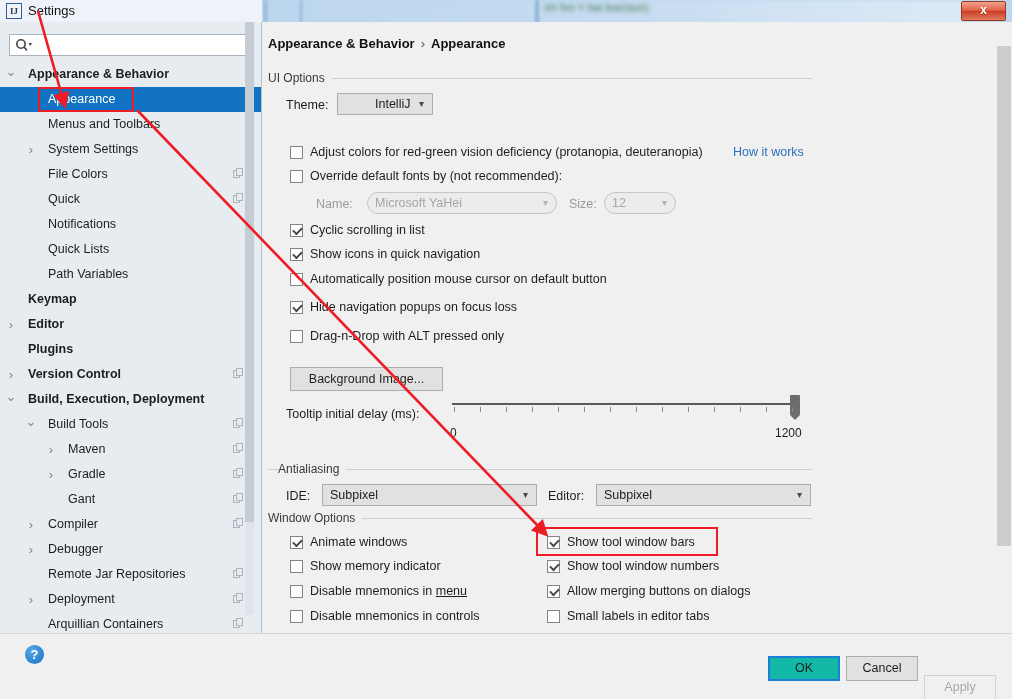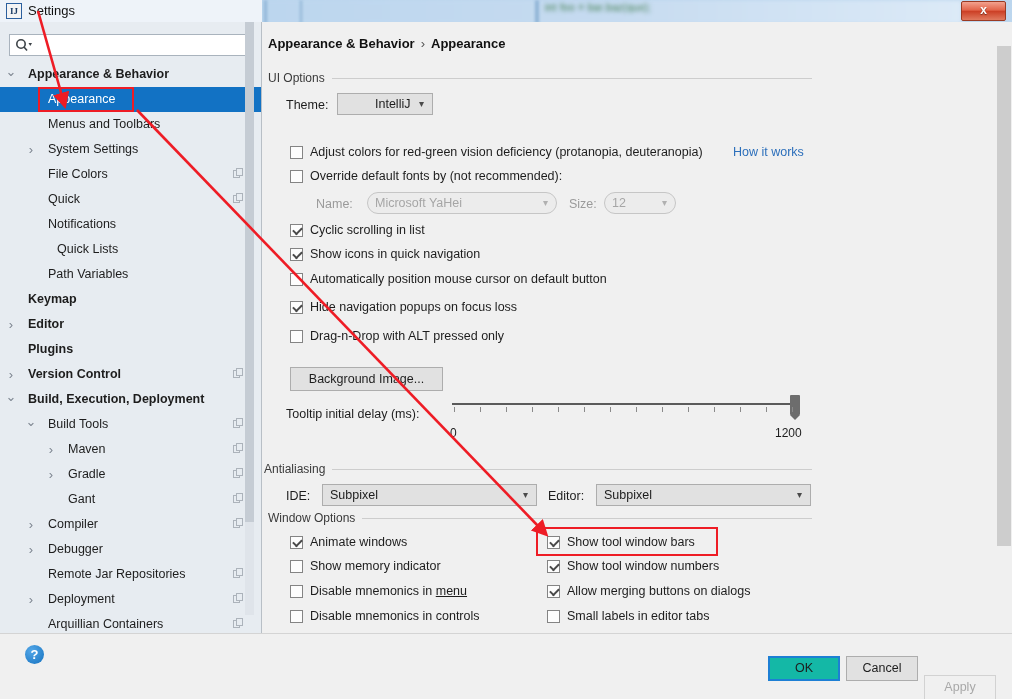--- a/index.html
+++ b/index.html
@@ -280,21 +280,21 @@
               <span class="copy-icon"></span>
             </div>
             <div class="tree-row">
               <span class="tree-label" style="left: 48px;">Quick</span>
               <span class="copy-icon"></span>
             </div>
             <div class="tree-row">
               <span class="tree-label" style="left: 48px;">Notifications</span>
             </div>
             <div class="tree-row">
-              <span class="tree-label" style="left: 57px;">Quick Lists</span>
+              <span class="tree-label" style="left: 48px;">Quick Lists</span>
             </div>
             <div class="tree-row">
               <span class="tree-label" style="left: 48px;">Path Variables</span>
             </div>
             <div class="tree-row bold">
               <span class="tree-label" style="left: 28px;">Keymap</span>
             </div>
             <div class="tree-row bold">
               <span class="tw" style="left: 4px; font-size: 13px;">›</span>
               <span class="tree-label" style="left: 28px;">Editor</span>
@@ -425,21 +425,21 @@
             <div class="tick" style="left: 400px; top: 385px;"></div>
             <div class="tick" style="left: 426px; top: 385px;"></div>
             <div class="tick" style="left: 452px; top: 385px;"></div>
             <div class="tick" style="left: 478px; top: 385px;"></div>
             <div class="tick" style="left: 504px; top: 385px;"></div>
             <div class="tick" style="left: 530px; top: 385px;"></div>
           </div>
         <div class="slider-val" style="left:188px; top:404px;">0</div>
         <div class="slider-val" style="left:513px; top:404px;">1200</div>
 
-        <div class="group-title" style="left:2px; top:440px;text-align:center;">Antialiasing</div>
+        <div class="group-title" style="left:16px; top:440px;text-align:center;">Antialiasing</div>
         <div class="group-line" style="left:6px; top:447px; width:544px;"></div>
 
         <div class="lbl" style="left:24px; top:467px;">IDE:</div>
         <div class="combo" style="left:60px; top:462px; width:215px;">
           <span>Subpixel</span>
           <span class="arw">▾</span>
         </div>
         <div class="lbl" style="left:286px; top:467px;">Editor:</div>
         <div class="combo" style="left:334px; top:462px; width:215px;">
           <span>Subpixel</span>

